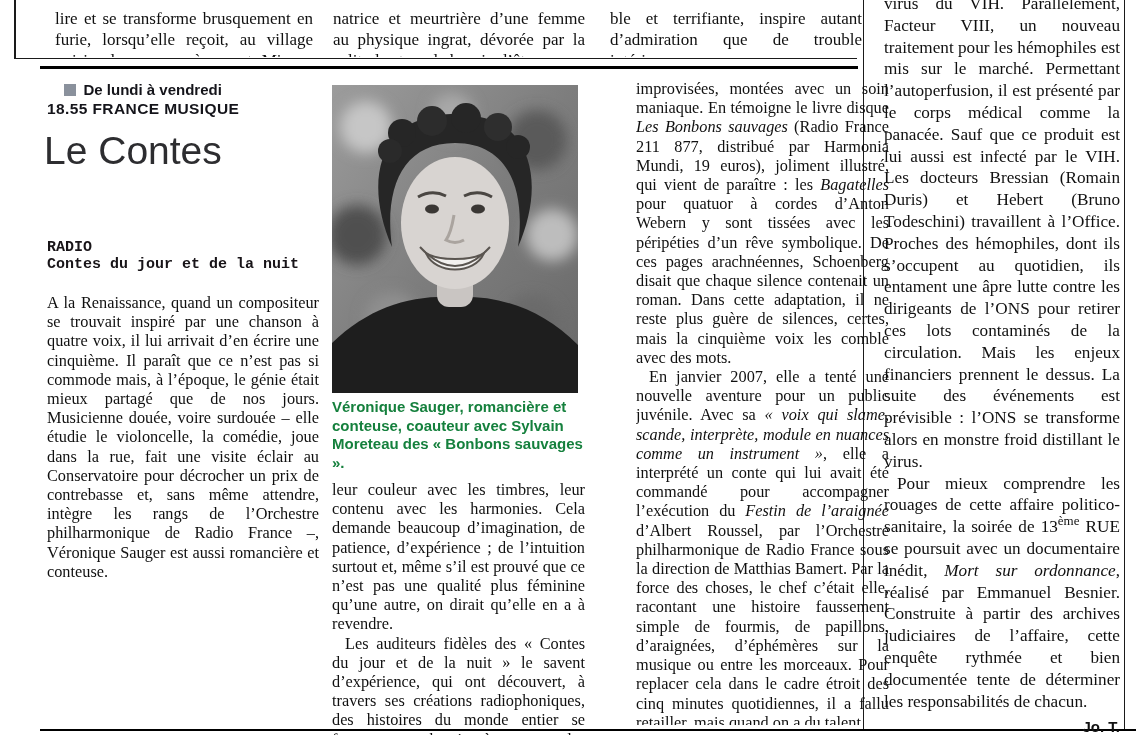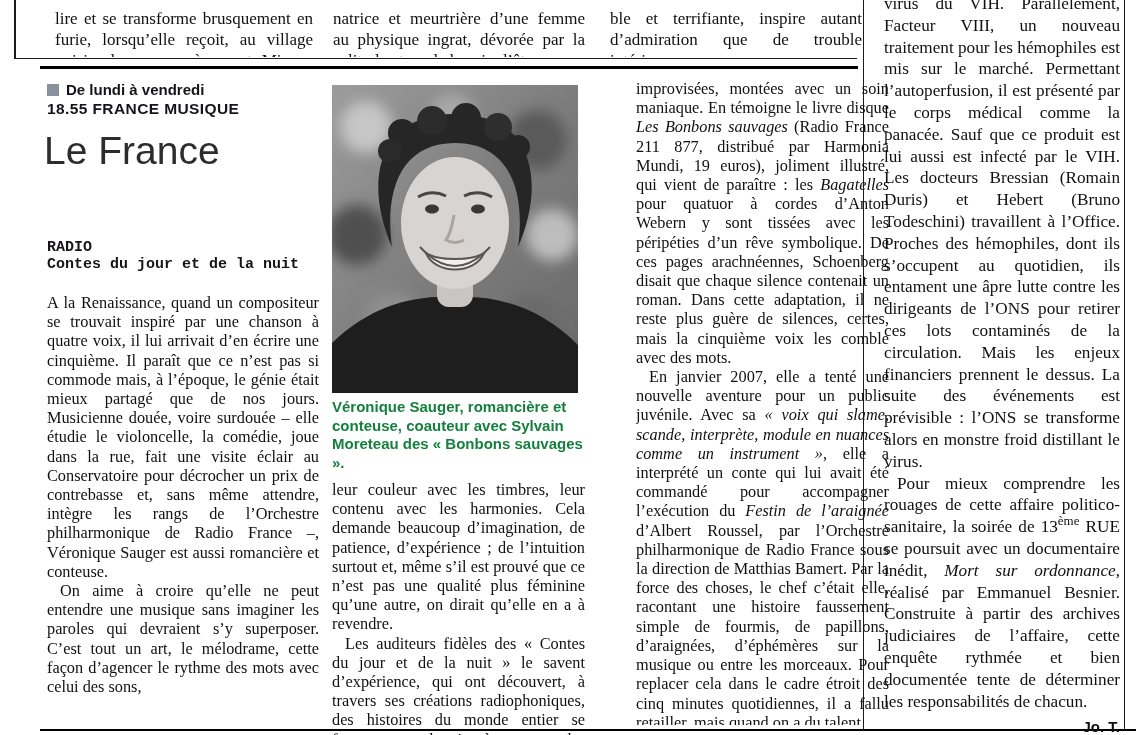--- a/index.html
+++ b/index.html
@@ -29,21 +29,21 @@
   }
   .sig{
     font-family:"Liberation Sans","DejaVu Sans",sans-serif;
     font-weight:bold;font-size:15px;text-align:right;
     margin-top:4px;color:#111;
   }
   
   .kicker{
     position:absolute;left:47px;top:80px;
     font-family:"Liberation Sans","DejaVu Sans",sans-serif;
-    font-weight:bold;font-size:15px;line-height:19px;color:#14141a;
+    font-weight:bold;font-size:15px;line-height:19px;color:#14141a;text-align:center;
   }
   .kicker .sq{
     display:inline-block;width:12px;height:12px;margin-right:7px;
     transform:translateY(1px);
   }
   .kicker .l2{letter-spacing:0.4px;font-size:15.5px;}
   .headline{
     position:absolute;left:44px;top:128px;
     font-family:"Liberation Sans","DejaVu Sans",sans-serif;
     font-weight:normal;font-size:39px;line-height:45px;color:#2d2d30;
@@ -91,31 +91,30 @@
   </div>
 
   <div class="kicker">
     <div>
       <span class="sq" style="background-color: rgb(138, 145, 156);"></span><span>De lundi à vendredi</span>
     </div>
     <div class="l2">18.55 FRANCE MUSIQUE</div>
   </div>
 
   <div class="headline">
-    <div>Le France</div>
+    <div>Le Contes</div>
   </div>
 
   <div class="rubric">
     <div>RADIO</div>
     <div>Contes du jour et de la nuit</div>
   </div>
 
   <div class="bodycol" style="left:47px;top:293px;width:272px;height:442px;">
     <p>A la Renaissance, quand un compositeur se trouvait inspiré par une chanson à quatre voix, il lui arrivait d’en écrire une cinquième. Il paraît que ce n’est pas si commode mais, à l’époque, le génie était mieux partagé que de nos jours. Musicienne douée, voire surdouée – elle étudie le violoncelle, la comédie, joue dans la rue, fait une visite éclair au Conservatoire pour décrocher un prix de contrebasse et, sans même attendre, intègre les rangs de l’Orchestre philharmonique de Radio France –, Véronique Sauger est aussi romancière et conteuse.</p>
-    <p class="indent">On aime à croire qu’elle ne peut entendre une musique sans imaginer les paroles qui devraient s’y superposer. C’est tout un art, le mélodrame, cette façon d’agencer le rythme des mots avec celui des sons,</p>
   </div>
 
   <svg class="photo" viewBox="0 0 246 308" xmlns="http://www.w3.org/2000/svg">
     <defs>
       <linearGradient id="bg" x1="0" y1="0" x2="1" y2="1">
         <stop offset="0" stop-color="#9c9c9c"></stop>
         <stop offset="0.5" stop-color="#7d7d7d"></stop>
         <stop offset="1" stop-color="#686868"></stop>
       </linearGradient>
       <filter id="blur">

